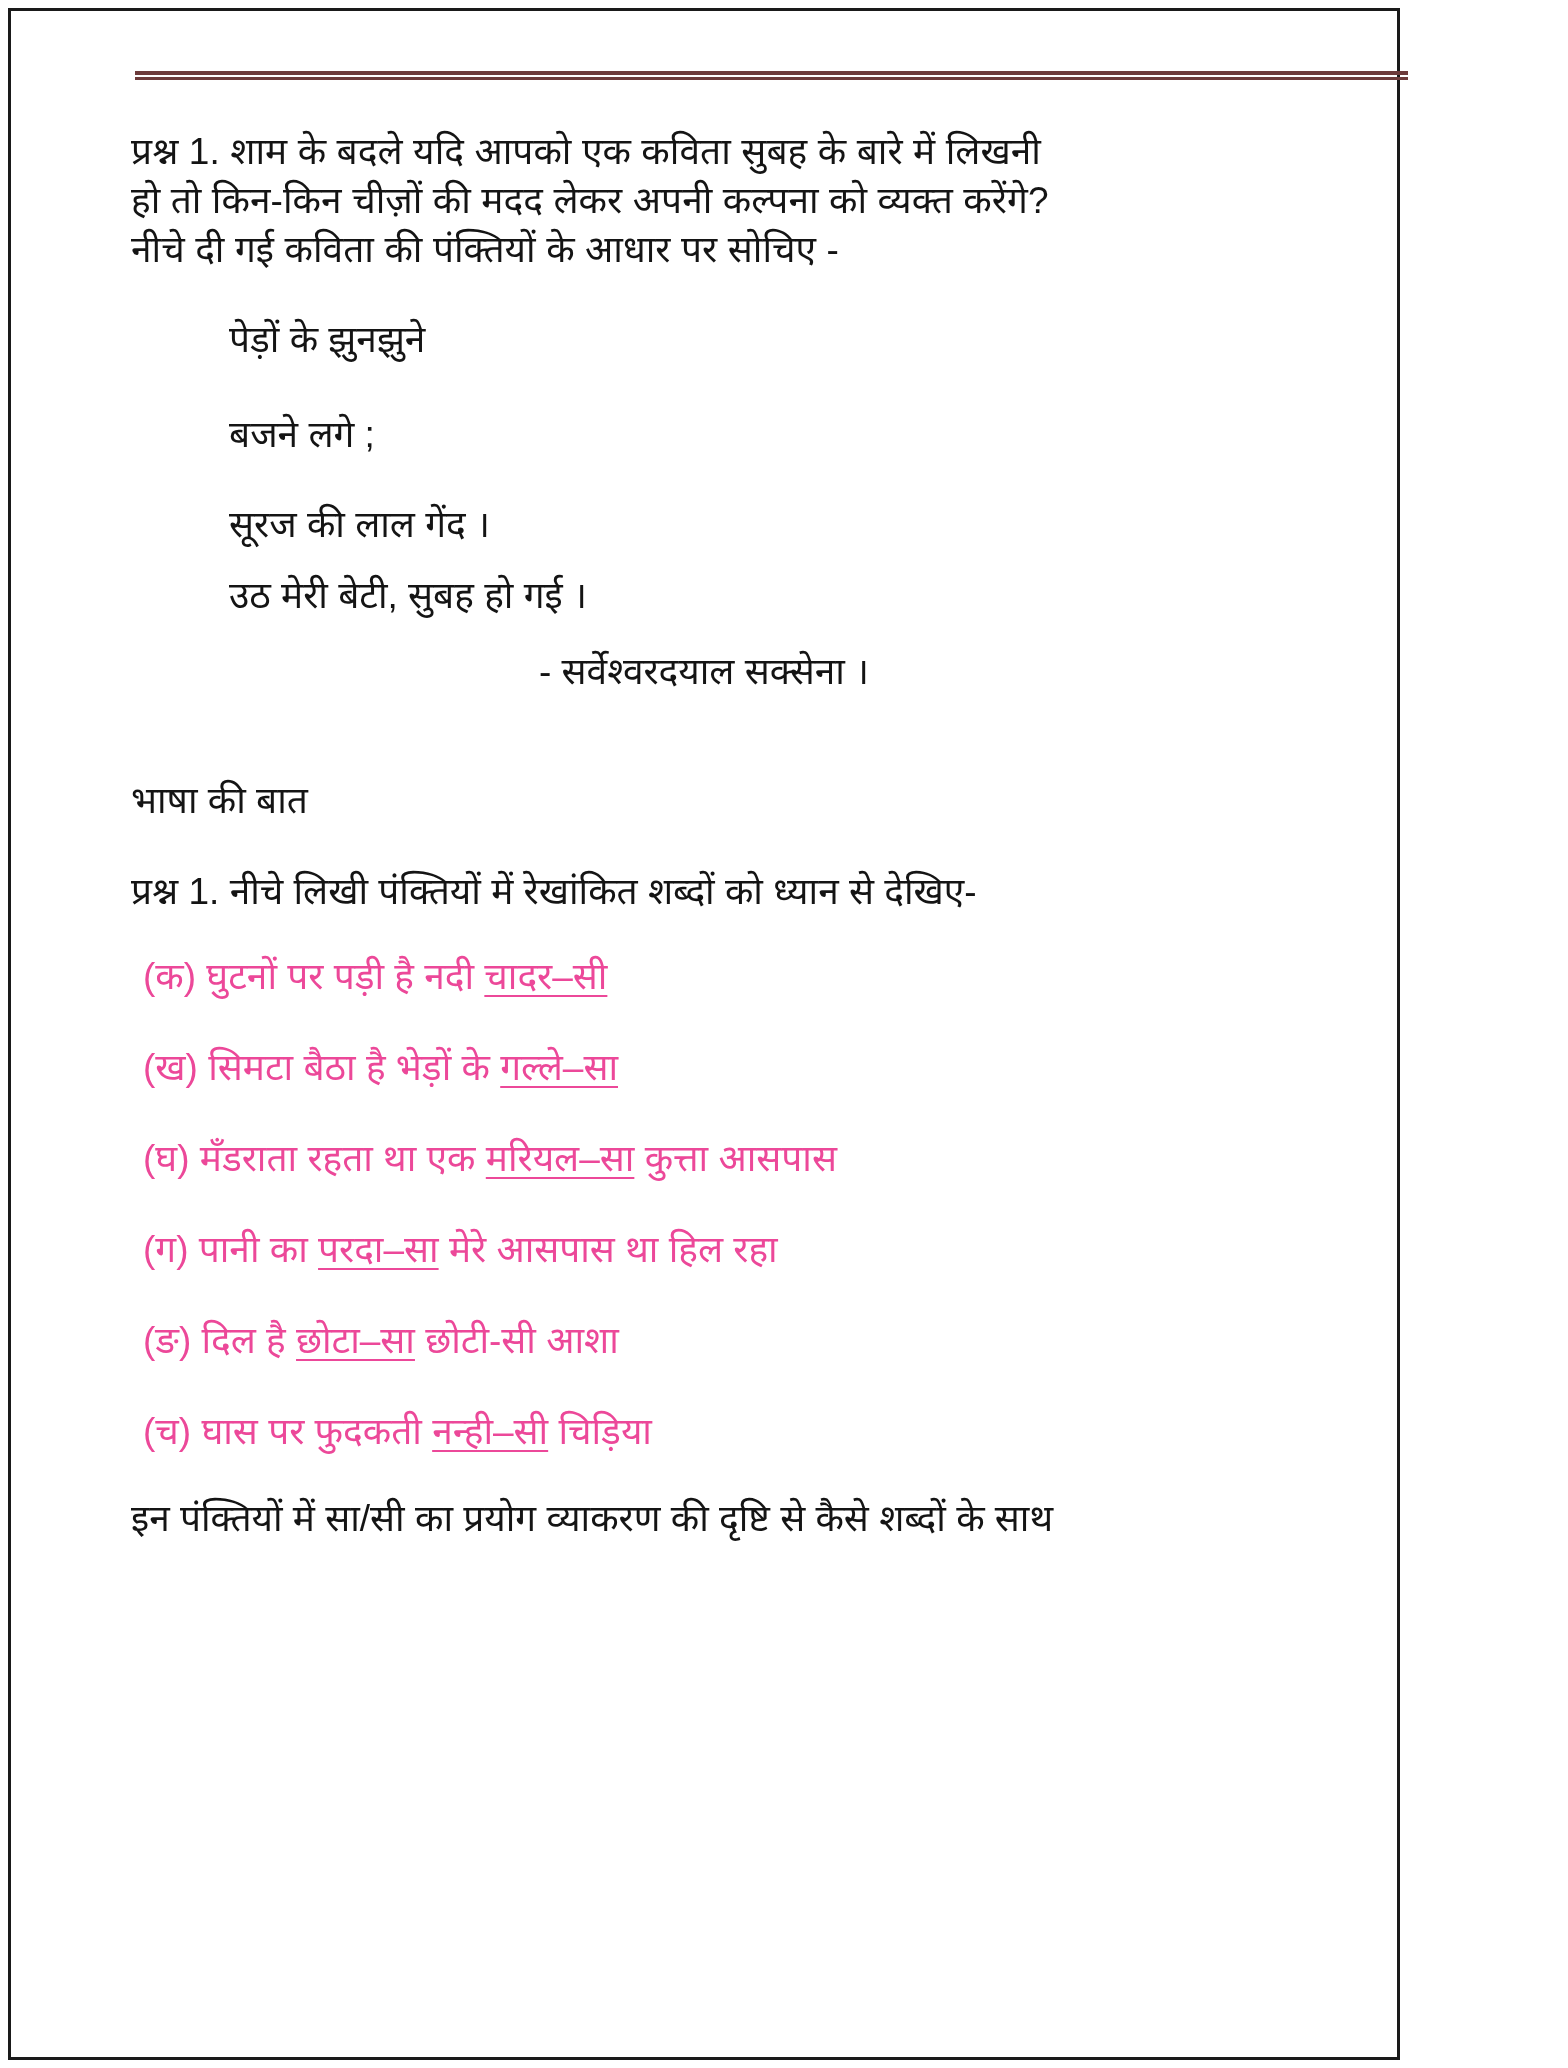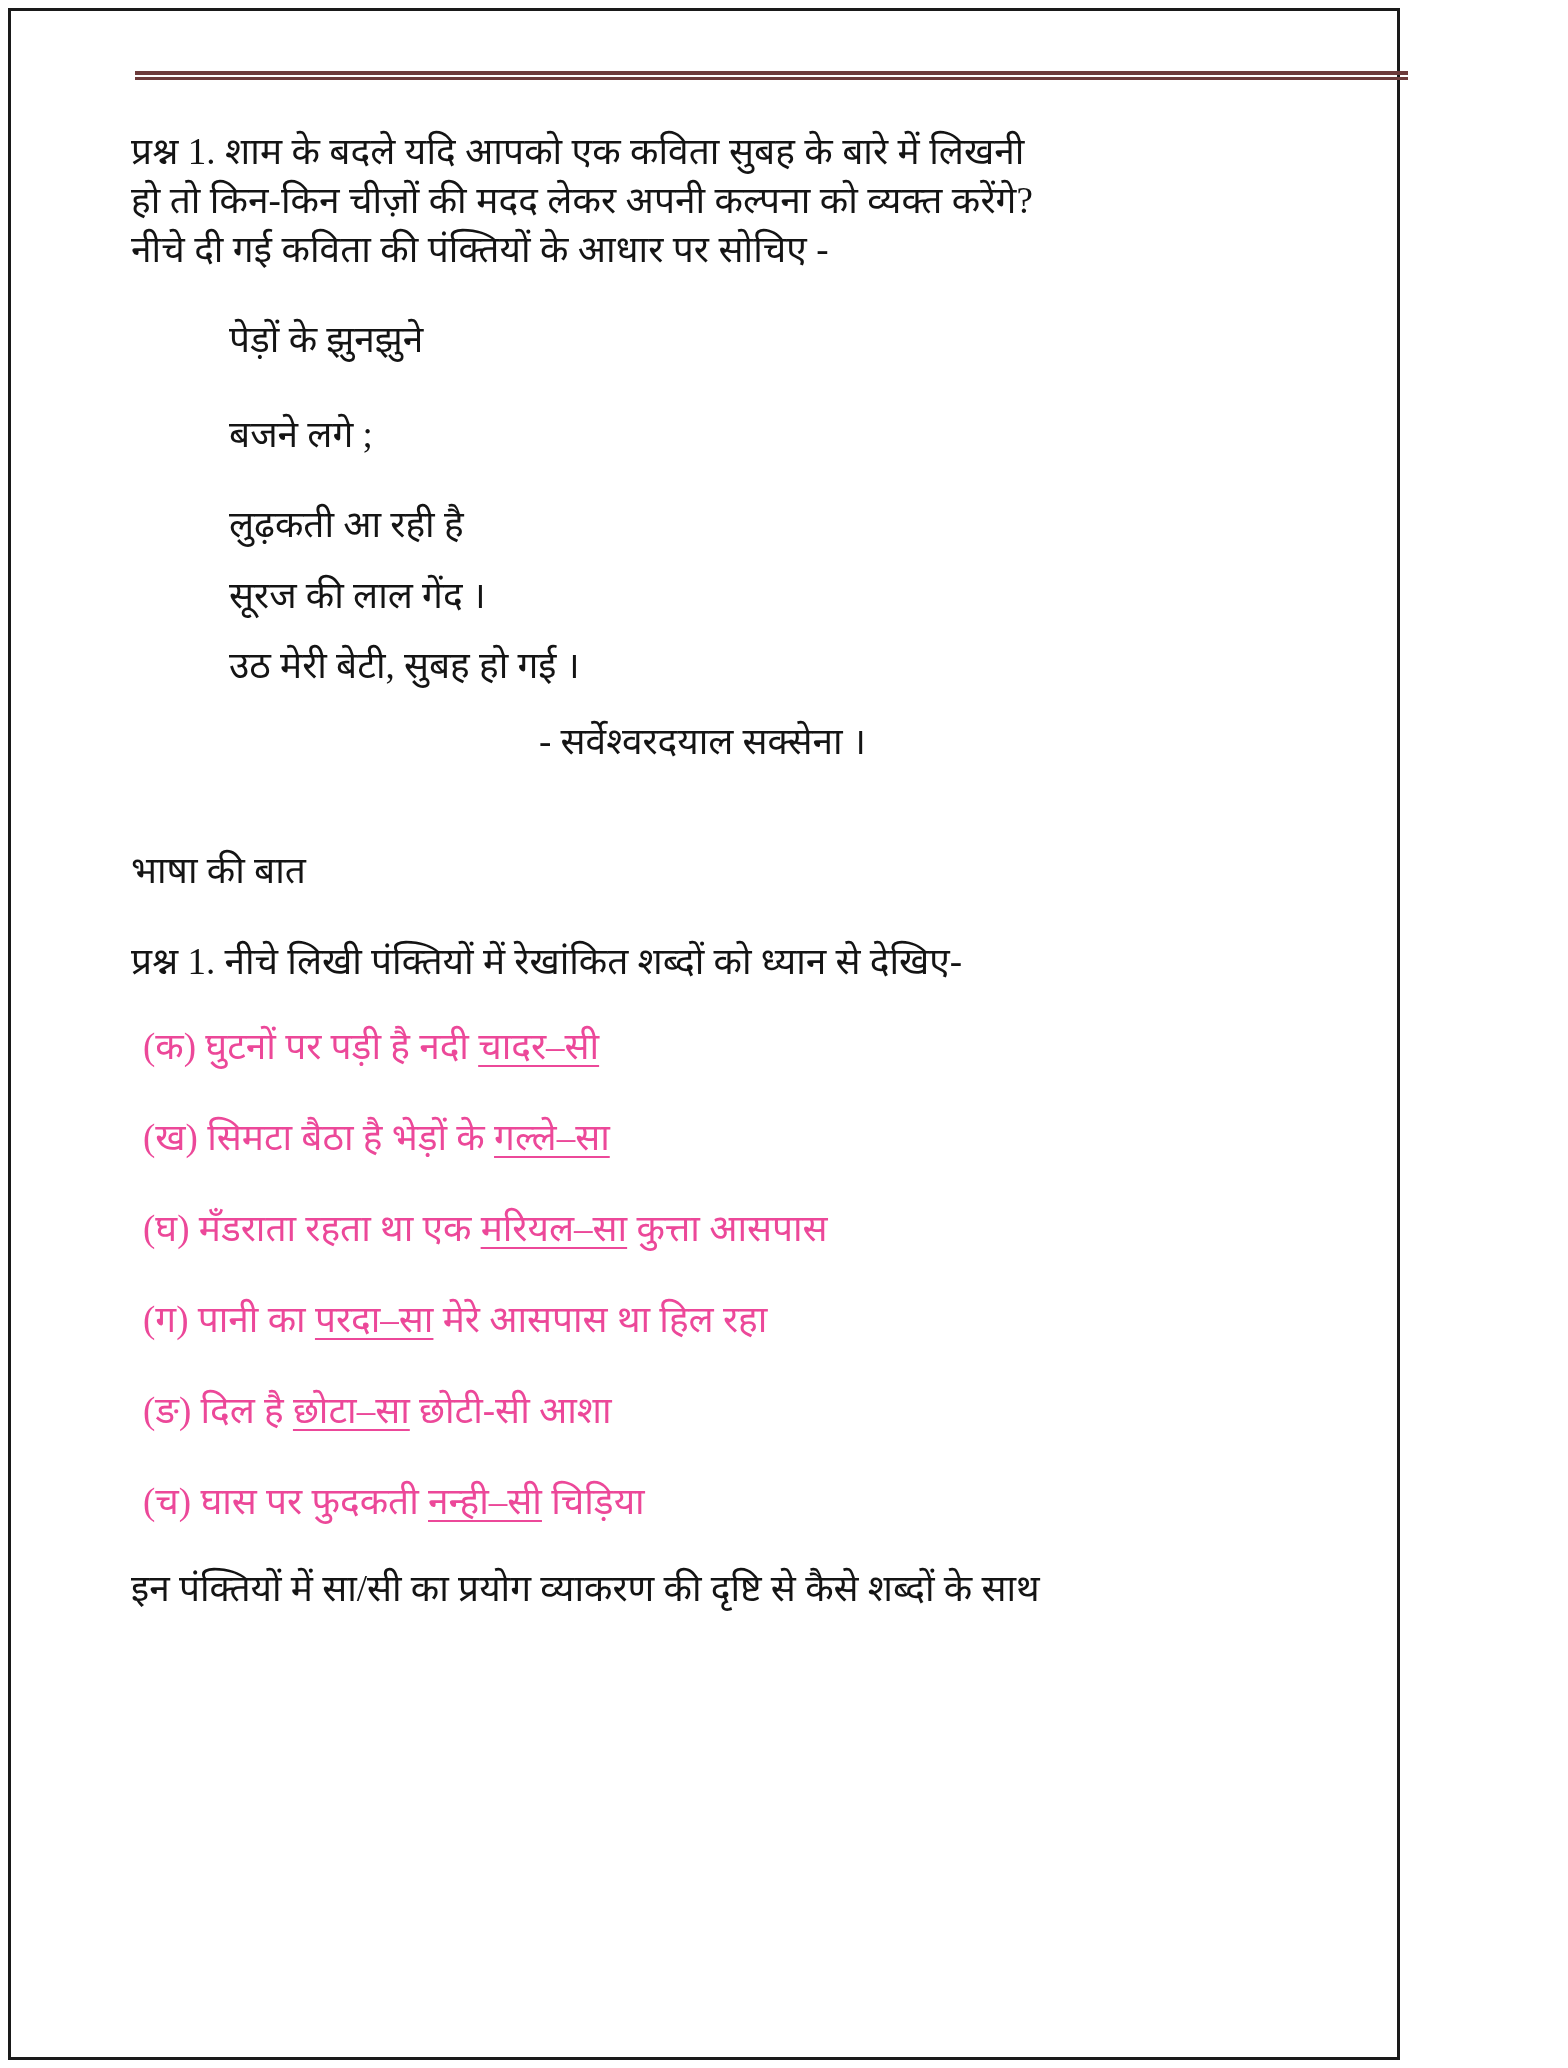--- a/index.html
+++ b/index.html
@@ -6,21 +6,21 @@
     margin: 0;
     padding: 0;
     background: #ffffff;
   }
   .page {
     position: relative;
     width: 1408px;
     height: 2068px;
     background: #ffffff;
     box-sizing: border-box;
-    font-family: Liberation Serif, serif;
+    font-family: Liberation Sans, sans-serif;
     overflow: hidden;
   }
   
   .page-frame {
     position: absolute;
     left: 8px;
     top: 8px;
     right: 8px;
     bottom: 8px;
     border: 3px solid #1a1a1a;
@@ -131,21 +131,20 @@
 
       <div class="q-block body-text">
         <span class="q-line">प्रश्न 1. शाम के बदले यदि आपको एक कविता सुबह के बारे में लिखनी</span>
         <span class="q-line">हो तो किन-किन चीज़ों की मदद लेकर अपनी कल्पना को व्यक्त करेंगे?</span>
         <span class="q-line">नीचे दी गई कविता की पंक्तियों के आधार पर सोचिए -</span>
       </div>
 
       <div class="poem">
         <div class="poem-line poem-gap-lg">पेड़ों के झुनझुने</div>
         <div class="poem-line poem-gap-md">बजने लगे ;</div>
-        <div class="poem-line poem-gap-sm">लुढ़कती आ रही है</div>
         <div class="poem-line poem-gap-sm">सूरज की लाल गेंद ।</div>
         <div class="poem-line">उठ मेरी बेटी, सुबह हो गई ।</div>
         <div class="attribution">- सर्वेश्वरदयाल सक्सेना ।</div>
       </div>
 
       <div class="section-head">भाषा की बात</div>
 
       <div class="q2-line">प्रश्न 1. नीचे लिखी पंक्तियों में रेखांकित शब्दों को ध्यान से देखिए-</div>
 
       <div class="list">

